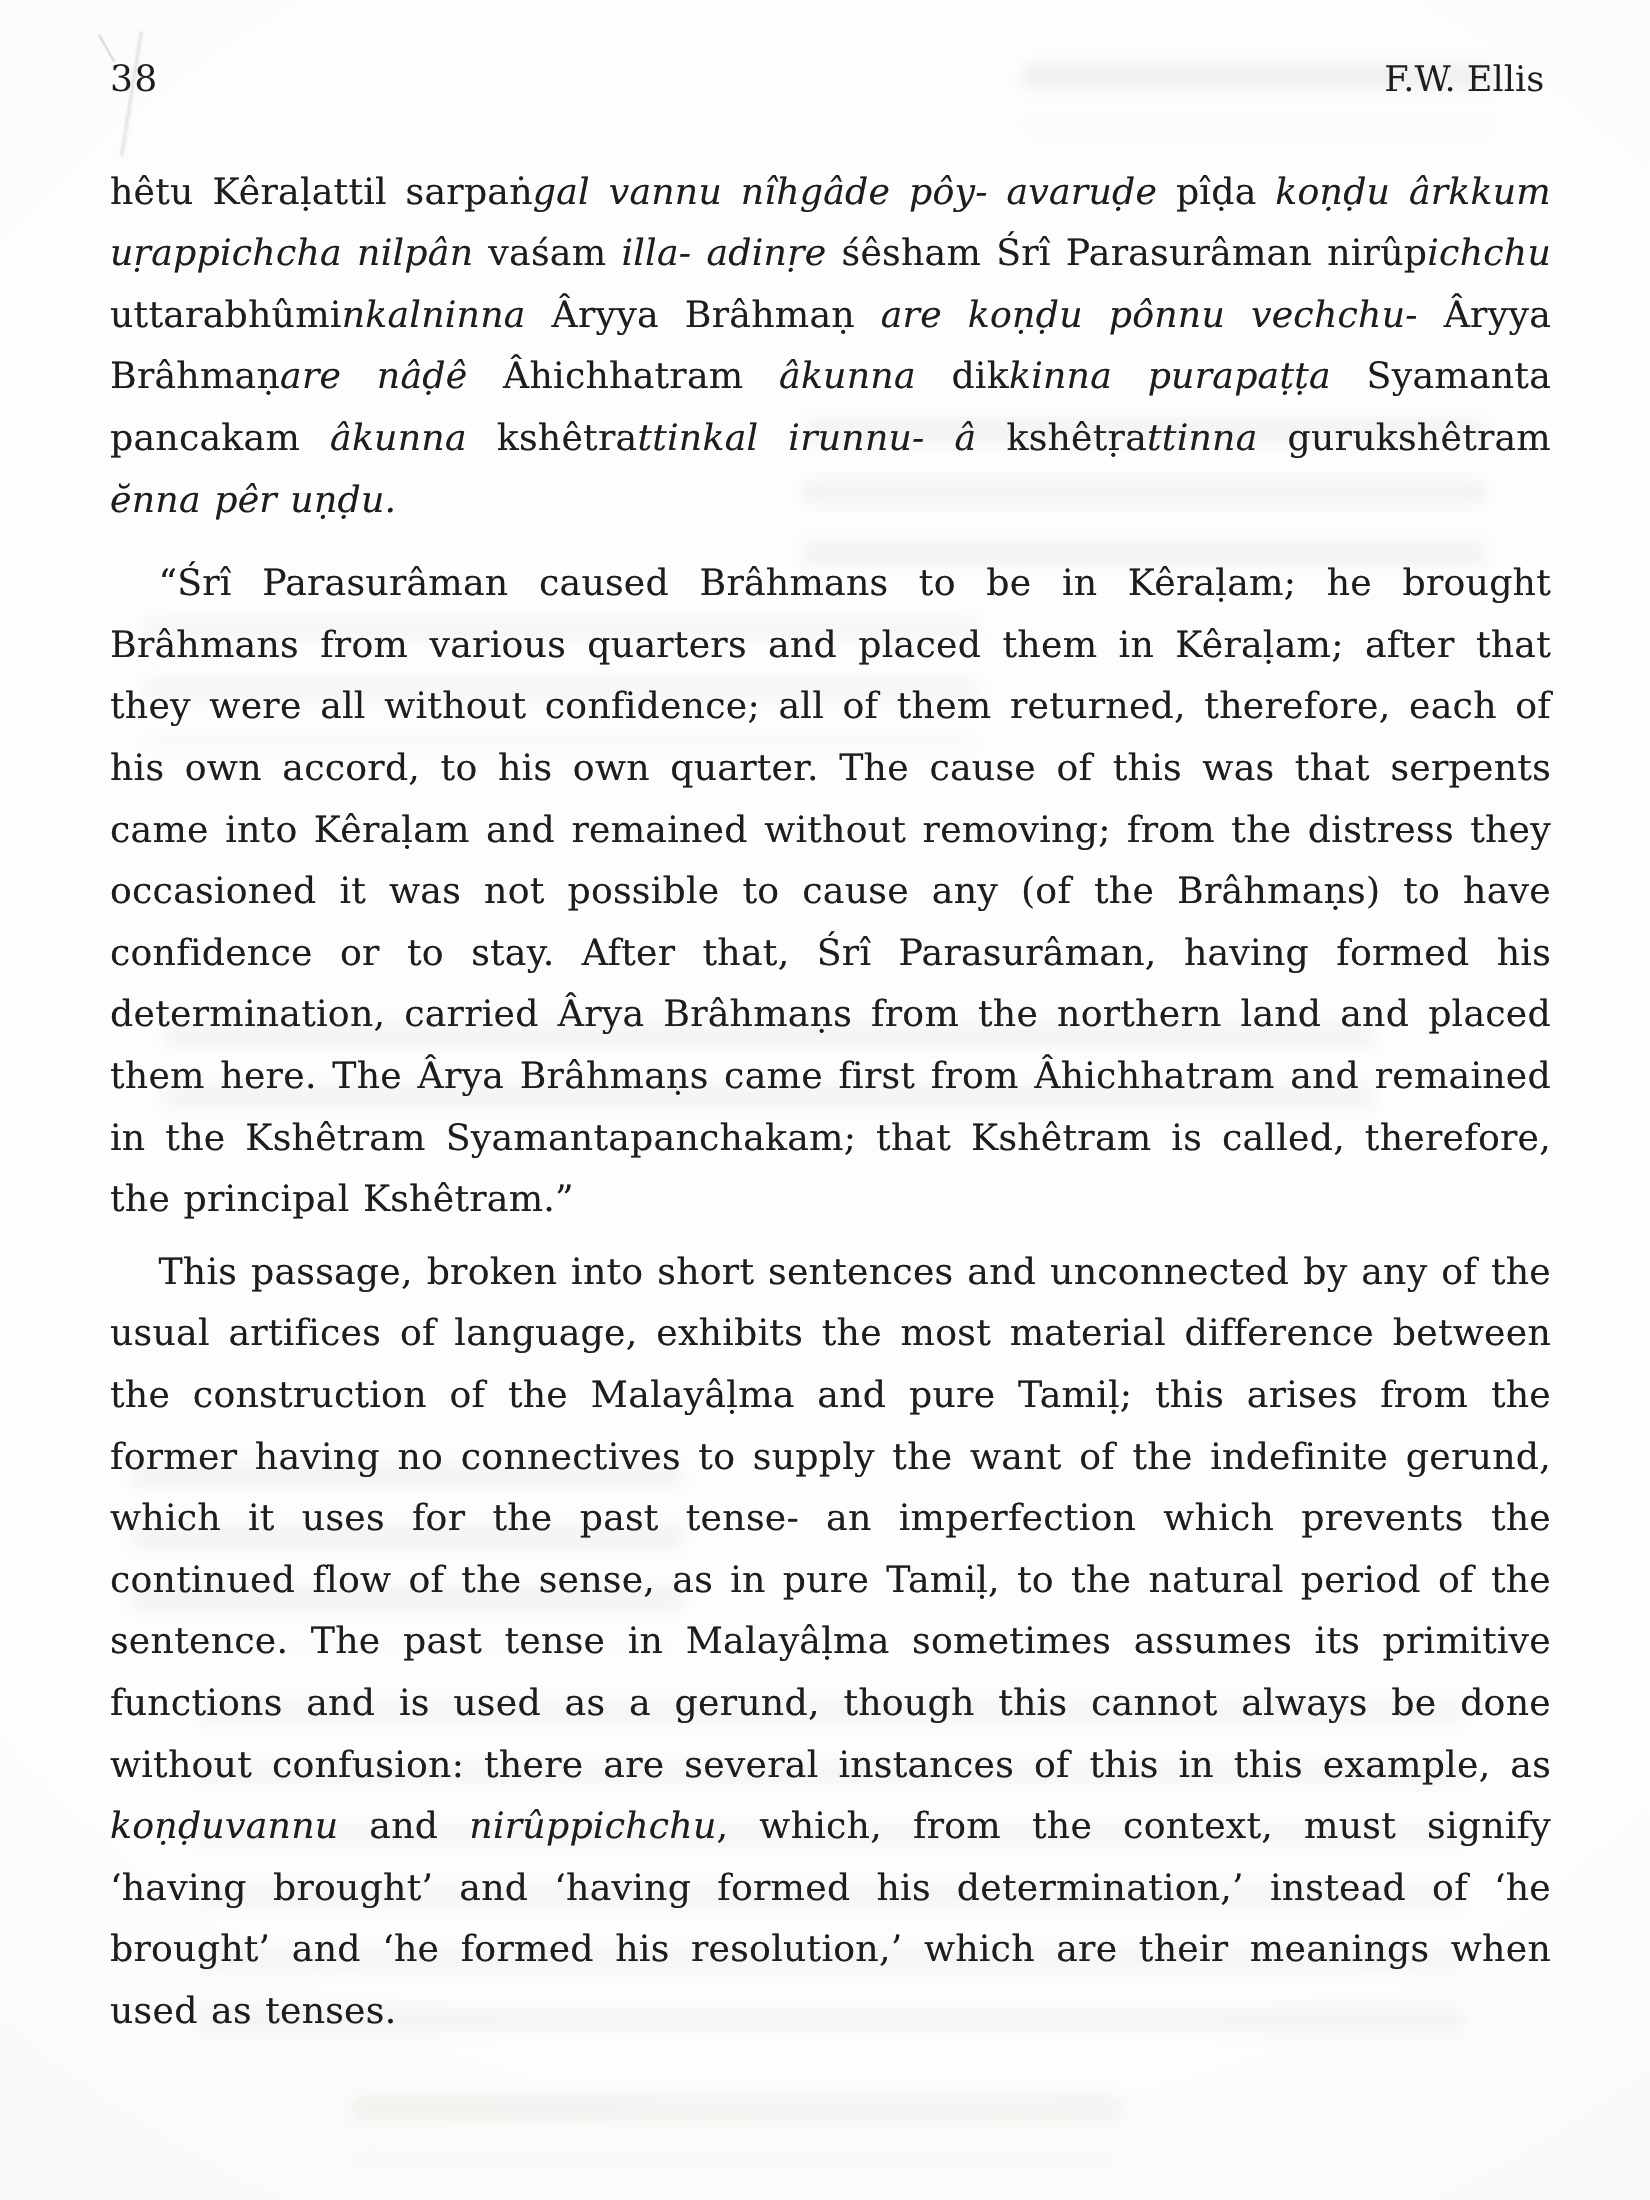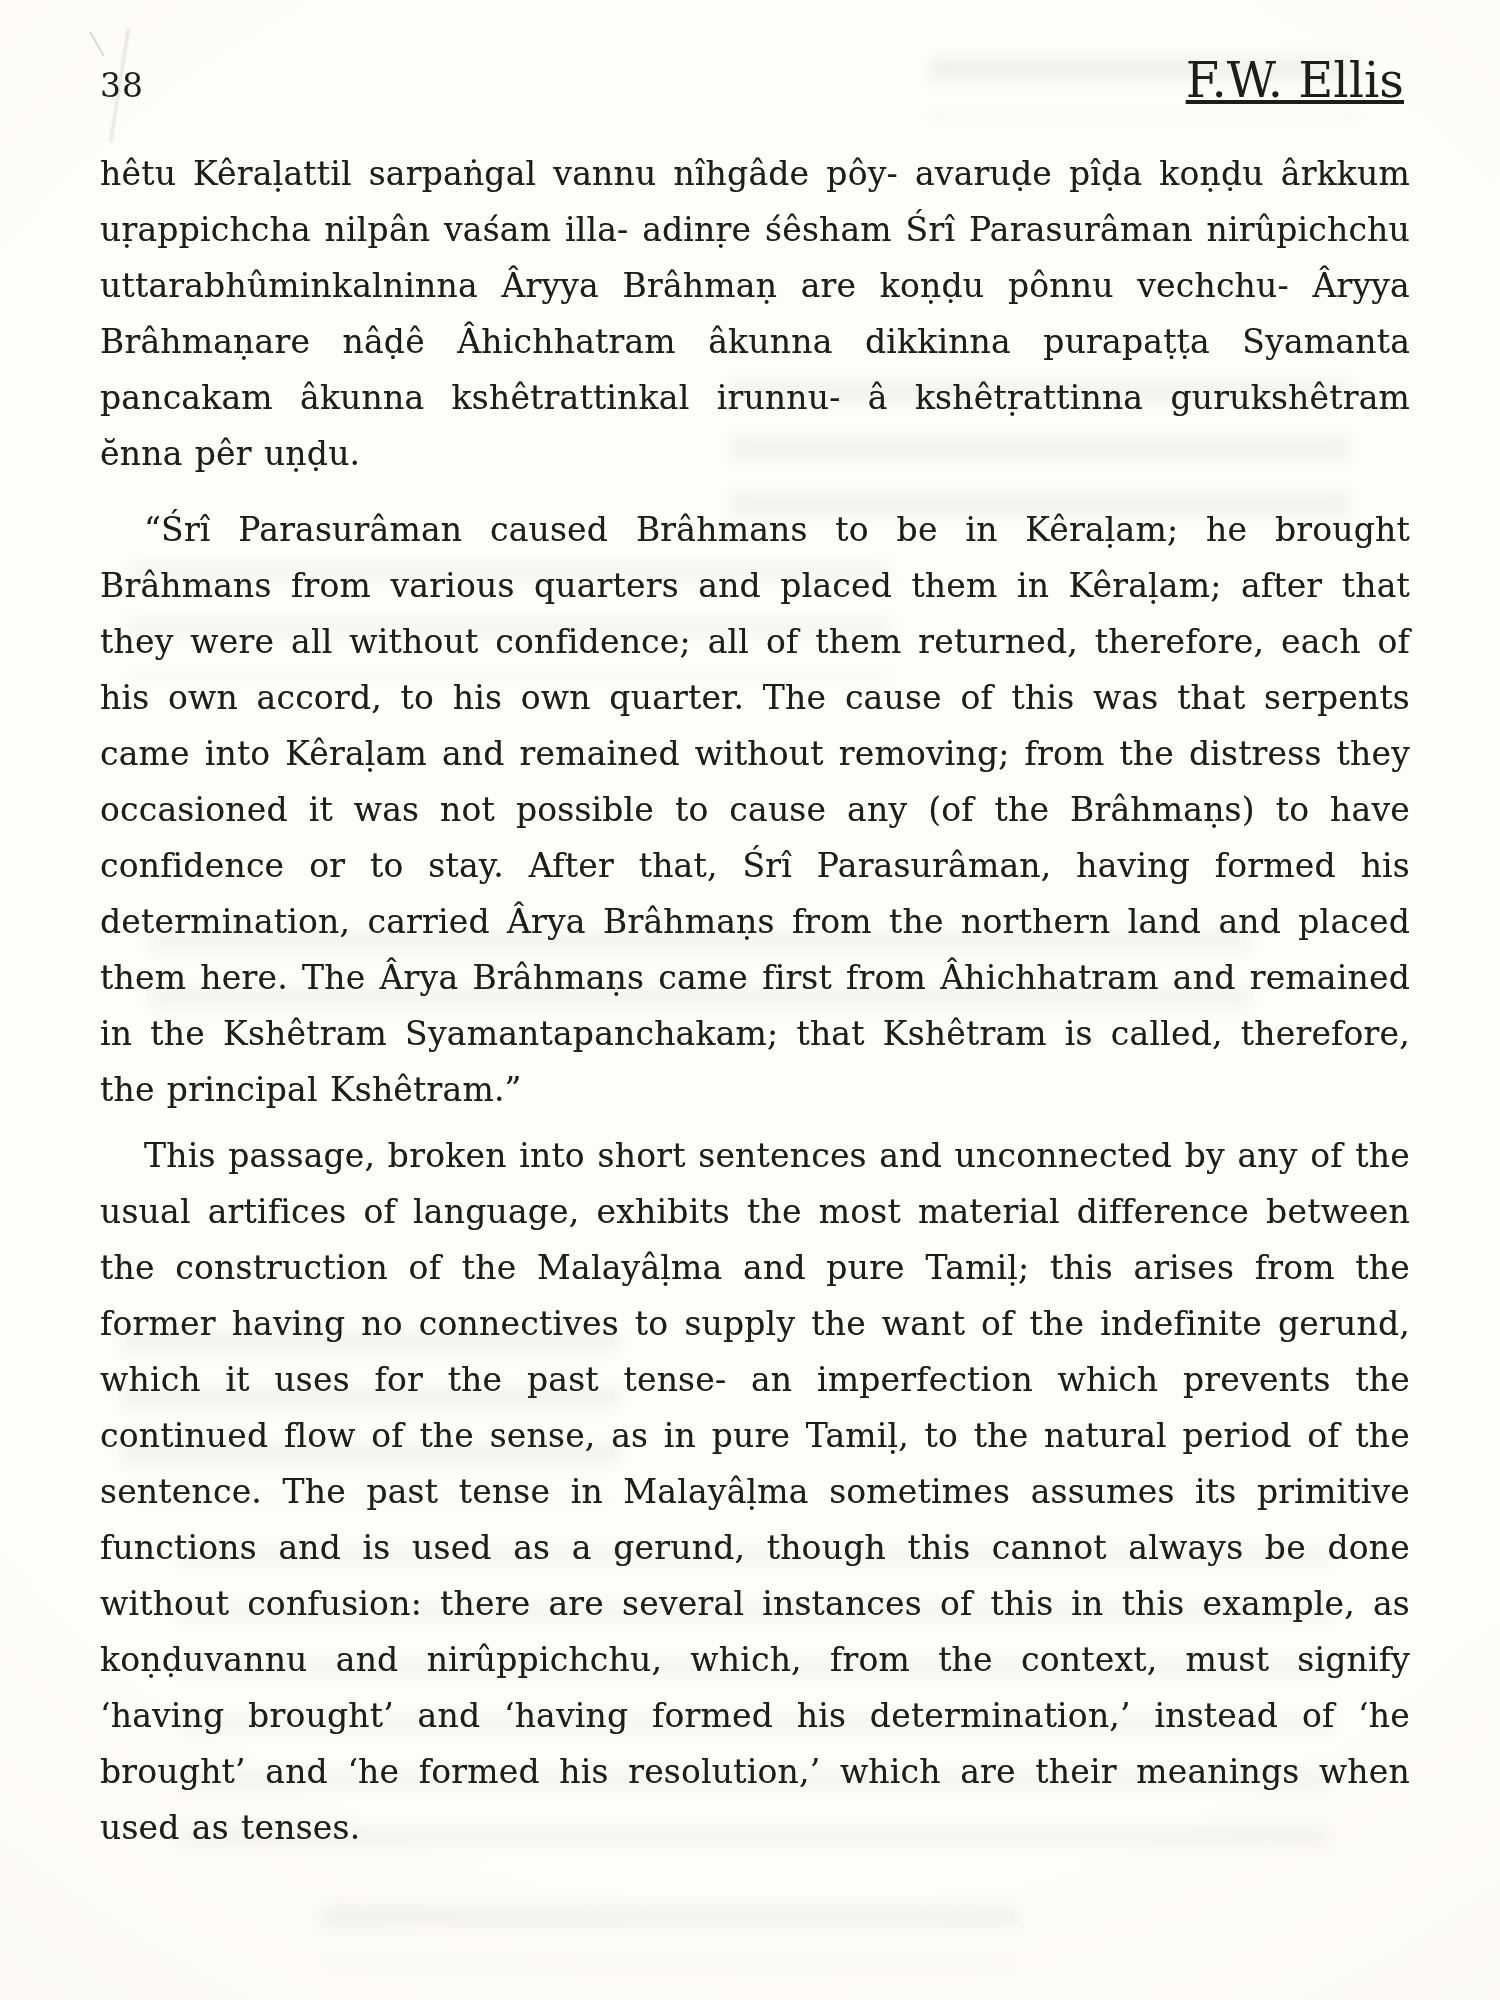--- a/index.html
+++ b/index.html
@@ -63,39 +63,38 @@
     display: flex;
     justify-content: space-between;
     align-items: baseline;
   }
   .pagenum {
     font-size: 33px;
     letter-spacing: 1px;
     text-align: center;
   }
   .runhead {
-    font-size: 48px;
-    text-decoration: underline;
+    font-size: 32px;
   }
   .pagebody {
     position: absolute;
     top: 146px;
     left: 100px;
     right: 90px;
   }
   .para {
     margin: 0;
     font-size: 33px;
     line-height: 56px;
     text-align: justify;
     letter-spacing: 0.2px;
     word-spacing: 1.5px;
     text-shadow: 0 0 0.6px rgba(20,20,20,0.45);
   }
-  .para .it { }
+  .para .it { font-style: italic; }
   .para-quote { margin-top: 20px; text-indent: 44px; }
   .para-commentary { margin-top: 10px; text-indent: 44px; }
 </style>
 </head>
 <body>
 
 <div class="page">
 
   <div class="ghost g1"></div>
   <div class="ghost g2"></div>

